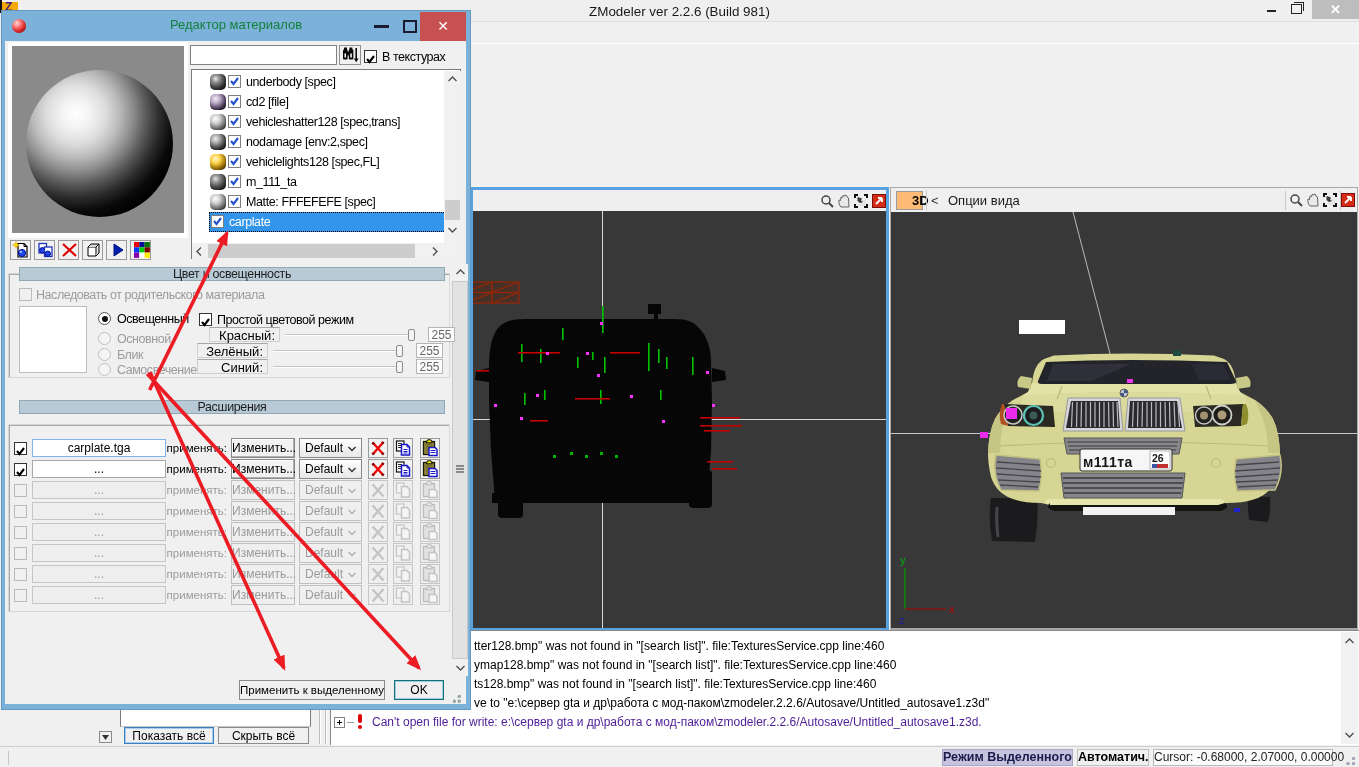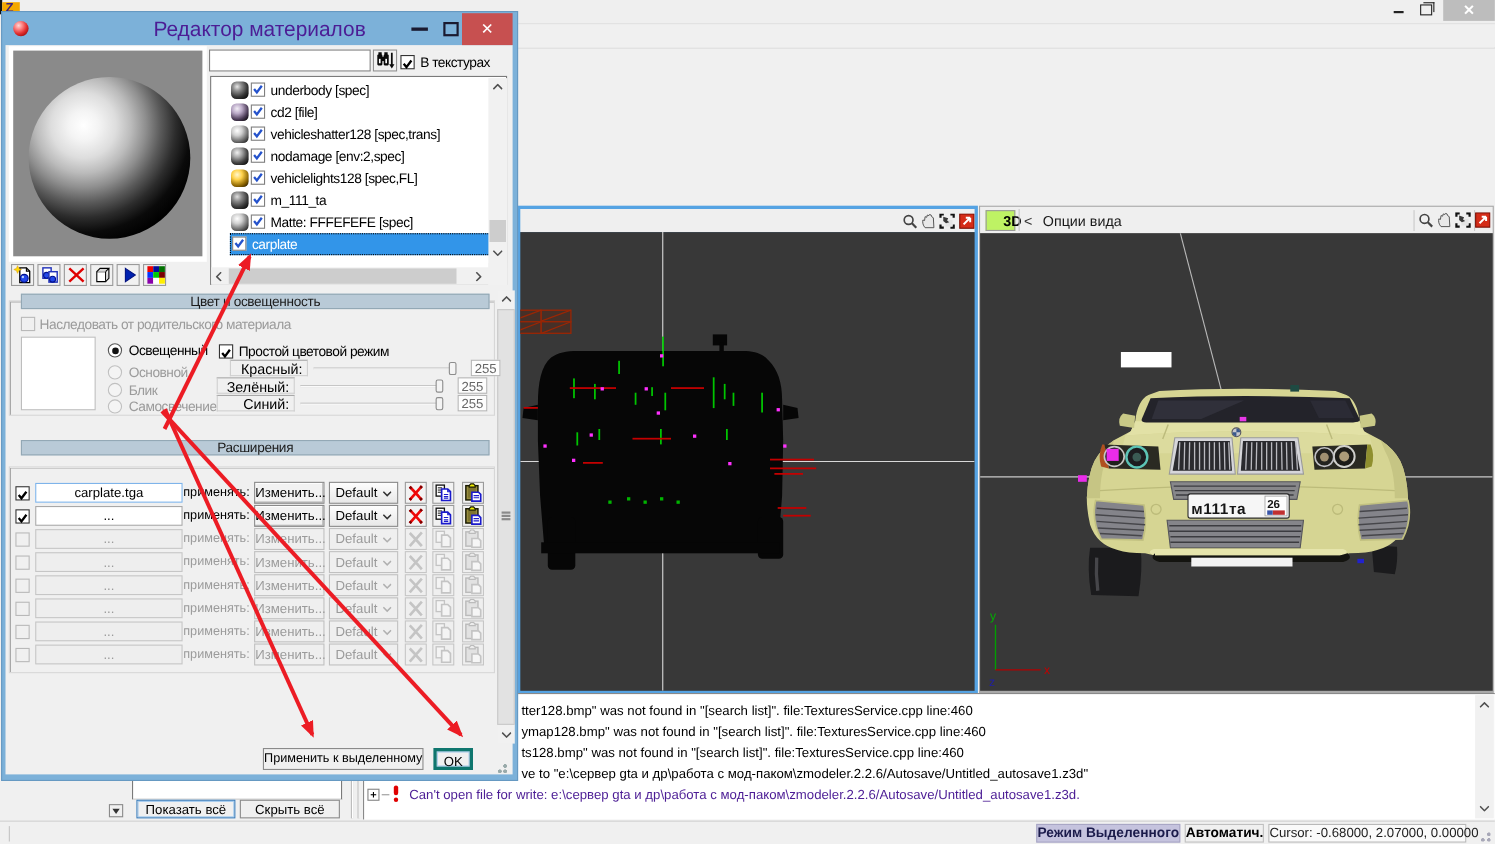--- a/index.html
+++ b/index.html
@@ -36,20 +36,21 @@
 .tlab { position:absolute; left:166px; top:4px; width:61px; font-size:11.5px; text-align:right; white-space:nowrap; }
 .tbt { position:absolute; left:231px; top:0; width:64px; height:20px; border:1px solid #8a8a8a; background:#f2f2f2; box-shadow:inset -1px -1px 0 #b0b0b0, inset 1px 1px 0 #fdfdfd; font-size:12px; text-align:center; line-height:18px; }
 .tcombo { position:absolute; left:299px; top:0; width:63px; height:20px; border:1px solid #8a8a8a; background:linear-gradient(#fdfdfd,#e8e8e8); font-size:12px; line-height:18px; padding-left:5px; }
 .tico { position:absolute; top:0; width:20px; height:20px; border:1px solid #9a9a9a; background:#f2f2f2; }
 </style>
 </head>
 <body>
 <div id="stage">
 
   <div class="abs" id="titlebar"></div>
+  <div class="abs" id="titletext">ZModeler ver 2.2.6 (Build 981)</div>
   <div class="abs" style="left:0;top:0;width:2px;height:13px;background:#111;"></div>
   <div class="abs" style="left:2px;top:2px;width:16px;height:10px;background:#f5a800;"></div>
   <div class="abs" style="left:5px;top:2px;width:10px;height:10px;color:#3a2080;font-size:12px;font-weight:bold;line-height:10px;">Z</div>
   <div class="abs" style="left:1267px;top:10px;width:9px;height:2px;background:#222;"></div>
   <div class="abs" style="left:1291px;top:4px;width:11px;height:10px;border:1px solid #222;background:#efefef;"></div>
   <div class="abs" style="left:1294px;top:2px;width:10px;height:9px;border:1px solid #222;border-bottom:none;border-left:none;"></div>
   <div class="abs" id="mclose">✕</div>
   <div class="abs" style="left:470px;top:21px;width:889px;height:1px;background:#e0e0e0;"></div>
     <div class="abs" style="left:470px;top:43px;width:889px;height:1px;background:#9f9f9f;border-bottom:1px solid #ffffff;"></div>
 
@@ -129,21 +130,21 @@
         <path d="M3.5 3 L8 4.5 L7 6.5 L9 8 L6 9 L3.5 7 Z" fill="#3a3a3a"></path>
       </g>
     <g transform="translate(52,0)">
         <rect x="0.5" y="0.5" width="13" height="13" fill="#d42c18" stroke="#7a0f05"></rect>
         <path d="M4 10 L10 4 M10 4 L6 4 M10 4 L10 8" stroke="#fff" stroke-width="1.8" fill="none"></path>
       </g>
   </svg>
 
   <div class="abs" style="left:890px;top:187px;width:468px;height:443px;background:#a8a8a8;"></div>
   <div class="abs vphdr" style="left:891px;top:188px;width:466px;height:24px;"></div>
-  <div class="abs" style="left:896px;top:191px;width:27px;height:19px;background:#bef264;border:1px solid #9a9a9a;text-align:center;font-weight:bold;font-size:13px;line-height:18px;padding-left:15px;">3D</div>
+  <div class="abs" style="left:896px;top:191px;width:27px;height:19px;background:#fdba74;border:1px solid #9a9a9a;text-align:center;font-weight:bold;font-size:13px;line-height:18px;padding-left:15px;">3D</div>
   <div class="abs" style="left:926px;top:190px;width:1px;height:20px;background:#c9c9c9;"></div>
   <div class="abs" style="left:931px;top:193px;font-size:13px;color:#333;">&lt;</div>
   <div class="abs" style="left:948px;top:193px;font-size:13px;color:#1a1a1a;">Опции вида</div>
   <div class="abs" style="left:1285px;top:191px;width:1px;height:19px;background:#c9c9c9;"></div>
     <div class="abs" style="left:1340px;top:191px;width:1px;height:19px;background:#c9c9c9;"></div>
     <div class="abs" style="left:891px;top:212px;width:466px;height:416px;background:#383838;" id="rcanvas"><svg width="466" height="416" viewBox="0 0 466 416">
 <line x1="0" y1="221.5" x2="466" y2="221.5" stroke="#c9c9c9" stroke-width="1"></line>
 <line x1="182" y1="0" x2="229" y2="180" stroke="#b9b9b9" stroke-width="1"></line>
 <rect x="128" y="108" width="46" height="14" fill="#ffffff"></rect>
 
@@ -291,21 +292,21 @@
   <div class="abs" style="left:120px;top:708px;width:191px;height:19px;background:#fff;border:1px solid #7a7a7a;border-bottom-color:#c8c8c8;"></div>
   <div class="abs" style="left:124px;top:727px;width:90px;height:17px;background:#f0f0f0;border:1px solid #3a7ebd;box-shadow:0 0 0 1px #a9cdee inset;font-size:12px;text-align:center;line-height:16px;">Показать всё</div>
   <div class="abs" style="left:218px;top:727px;width:91px;height:17px;background:#f0f0f0;border:1px solid #8a8a8a;font-size:12px;text-align:center;line-height:16px;">Скрыть всё</div>
   <div class="abs" style="left:319px;top:710px;width:2px;height:34px;background:#bdbdbd;border-right:1px solid #fff;"></div>
   <div class="abs" style="left:325px;top:710px;width:2px;height:34px;background:#bdbdbd;border-right:1px solid #fff;"></div>
 
   <div class="abs" id="dialog" style="left:1px;top:10px;width:470px;height:700px;background:#7cb1d9;border:1px solid #6699c2;"></div>
   <div class="abs" style="left:5px;top:41px;width:461px;height:663px;background:#f0f0f0;"></div>
 
   <div class="abs" style="left:12px;top:19px;width:14px;height:14px;border-radius:50%;background:radial-gradient(circle at 35% 30%, #ffd8d8 0%, #ff8888 25%, #e23030 55%, #8c0000 90%);"></div>
-  <div class="abs" style="left:1px;top:17px;width:470px;text-align:center;font-size:19px;color:#4c1d95;">Редактор материалов</div>
+  <div class="abs" style="left:1px;top:17px;width:470px;text-align:center;font-size:13px;color:#15803d;">Редактор материалов</div>
   <div class="abs" style="left:374px;top:25px;width:15px;height:3px;background:#1a1a30;"></div>
   <div class="abs" style="left:403px;top:20px;width:14px;height:13px;border:2px solid #1a1a30;background:#7cb1d9;"></div>
   <div class="abs" style="left:420px;top:12px;width:46px;height:29px;background:#c75050;color:#fff;font-size:14px;text-align:center;line-height:28px;">✕</div>
 
   <div class="abs" style="left:8px;top:42px;width:180px;height:196px;background:#ffffff;"></div>
   <div class="abs" style="left:12px;top:46px;width:172px;height:187px;background:#8a8a8a;"></div>
   <div class="abs" style="left:26px;top:70px;width:147px;height:147px;border-radius:50%;background:radial-gradient(circle 135px at 34% 30%, #ffffff 0%, #f4f4f4 10%, #dddddd 22%, #bbbbbb 32%, #8e8e8e 42%, #5a5a5a 52%, #2c2c2c 62%, #0a0a0a 72%, #000000 82%);"></div>
 
   <div class="abs tbtn" style="left:10px;"><svg width="19" height="18" viewBox="0 0 19 18">
         <path d="M6 2.5 L12 2.5 L15 5.5 L15 16 L6 16 Z" fill="#fff" stroke="#000" stroke-width="1.2"></path>
@@ -676,21 +677,21 @@
           </svg></div>
         <div class="tico" style="left:420px;border-color:#c6c6c6;background:#efefef;"><svg width="18" height="18" viewBox="0 0 18 18">
             <rect x="2.5" y="2.5" width="11" height="13" fill="#e2e2e2" stroke="#bbb" stroke-width="1.3"></rect>
             <path d="M5.5 2.5 L7 0.8 L9.5 0.8 L11 2.5 L11 3.8 L5.5 3.8 Z" fill="#ececec" stroke="#bbb" stroke-width="1.1"></path>
             <path d="M8 8.5 L14 8.5 L16 10.5 L16 16.5 L8 16.5 Z" fill="#f6f6f6" stroke="#c4c4c4" stroke-width="1.5"></path>
           </svg></div>
       </div>
     </div>
 
   <div class="abs btn" style="left:239px;top:680px;width:146px;height:20px;line-height:18px;font-size:11.5px;white-space:nowrap;">Применить к выделенному</div>
-  <div class="abs" style="left:394px;top:680px;width:36px;height:20px;background:#f0f0f0;border:3px solid #0f766e;box-shadow:0 0 0 1px #a3c7ea inset;font-size:12px;text-align:center;line-height:18px;">OK</div>
+  <div class="abs" style="left:394px;top:680px;width:50px;height:20px;background:#f0f0f0;border:1px solid #0f766e;box-shadow:0 0 0 1px #a3c7ea inset;font-size:12px;text-align:center;line-height:18px;">OK</div>
   <div class="abs" style="left:449px;top:691px;width:12px;height:12px;background:
     radial-gradient(circle at 85% 85%, #9aa 1.5px, transparent 2px),
     radial-gradient(circle at 45% 85%, #9aa 1.5px, transparent 2px),
     radial-gradient(circle at 85% 45%, #9aa 1.5px, transparent 2px);"></div>
 
   <svg class="abs" id="arrows" style="left:0;top:0;width:1359px;height:767px;pointer-events:none;" viewBox="0 0 1359 767">
       <defs>
         <marker id="ah" markerUnits="userSpaceOnUse" markerWidth="15" markerHeight="12" refX="12" refY="6" orient="auto">
           <path d="M0 0 L15 6 L0 12 Z" fill="#ec1c24"></path>
         </marker>

